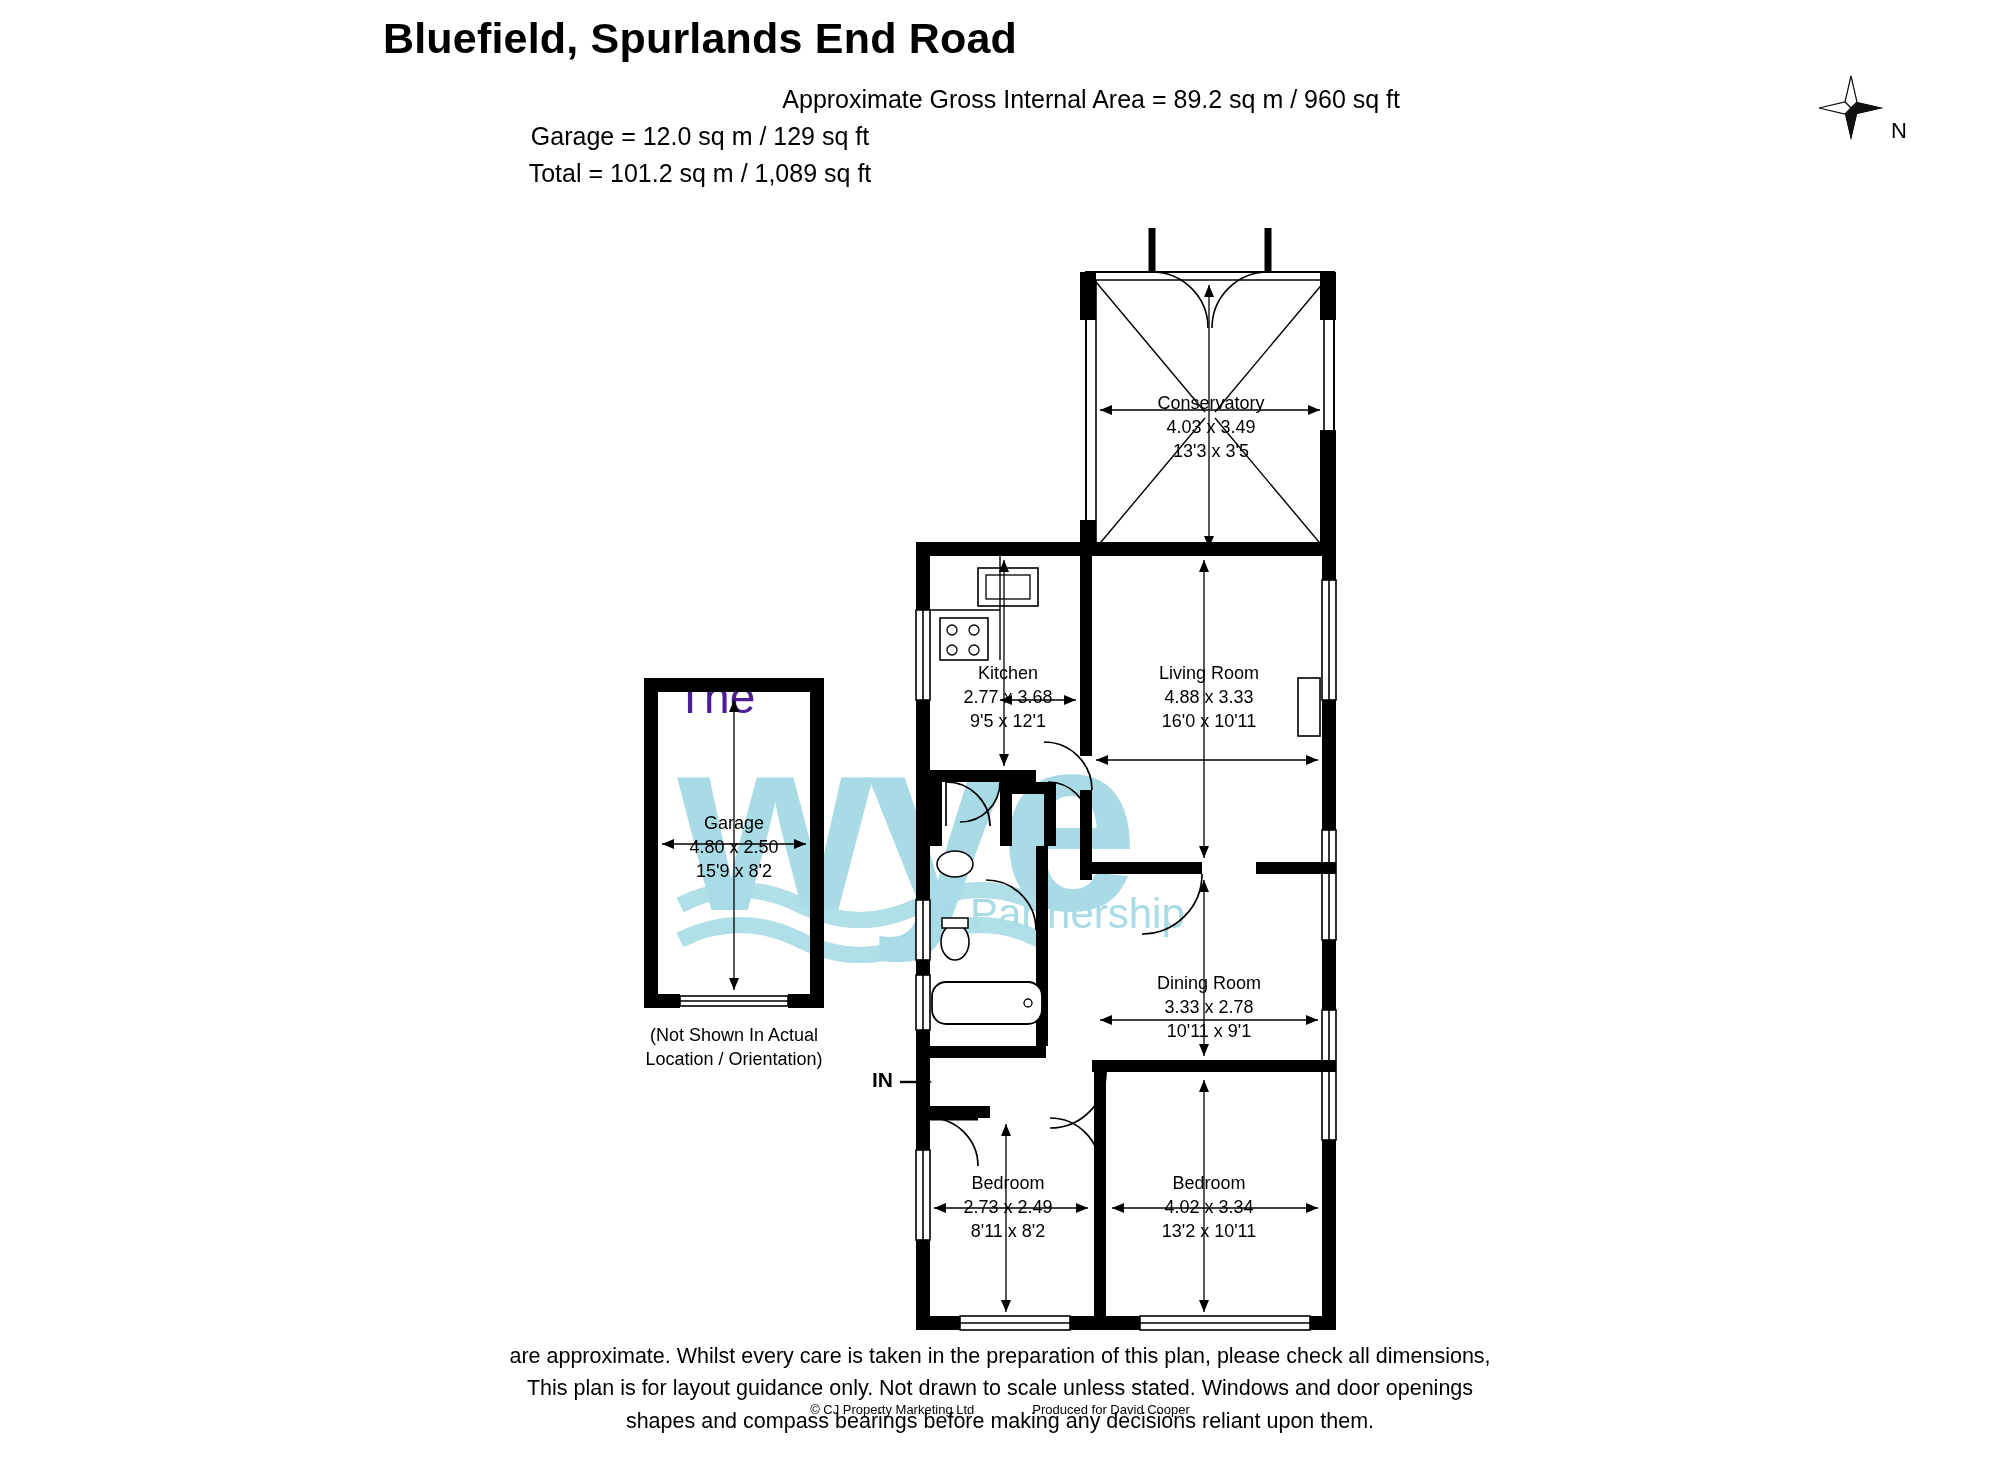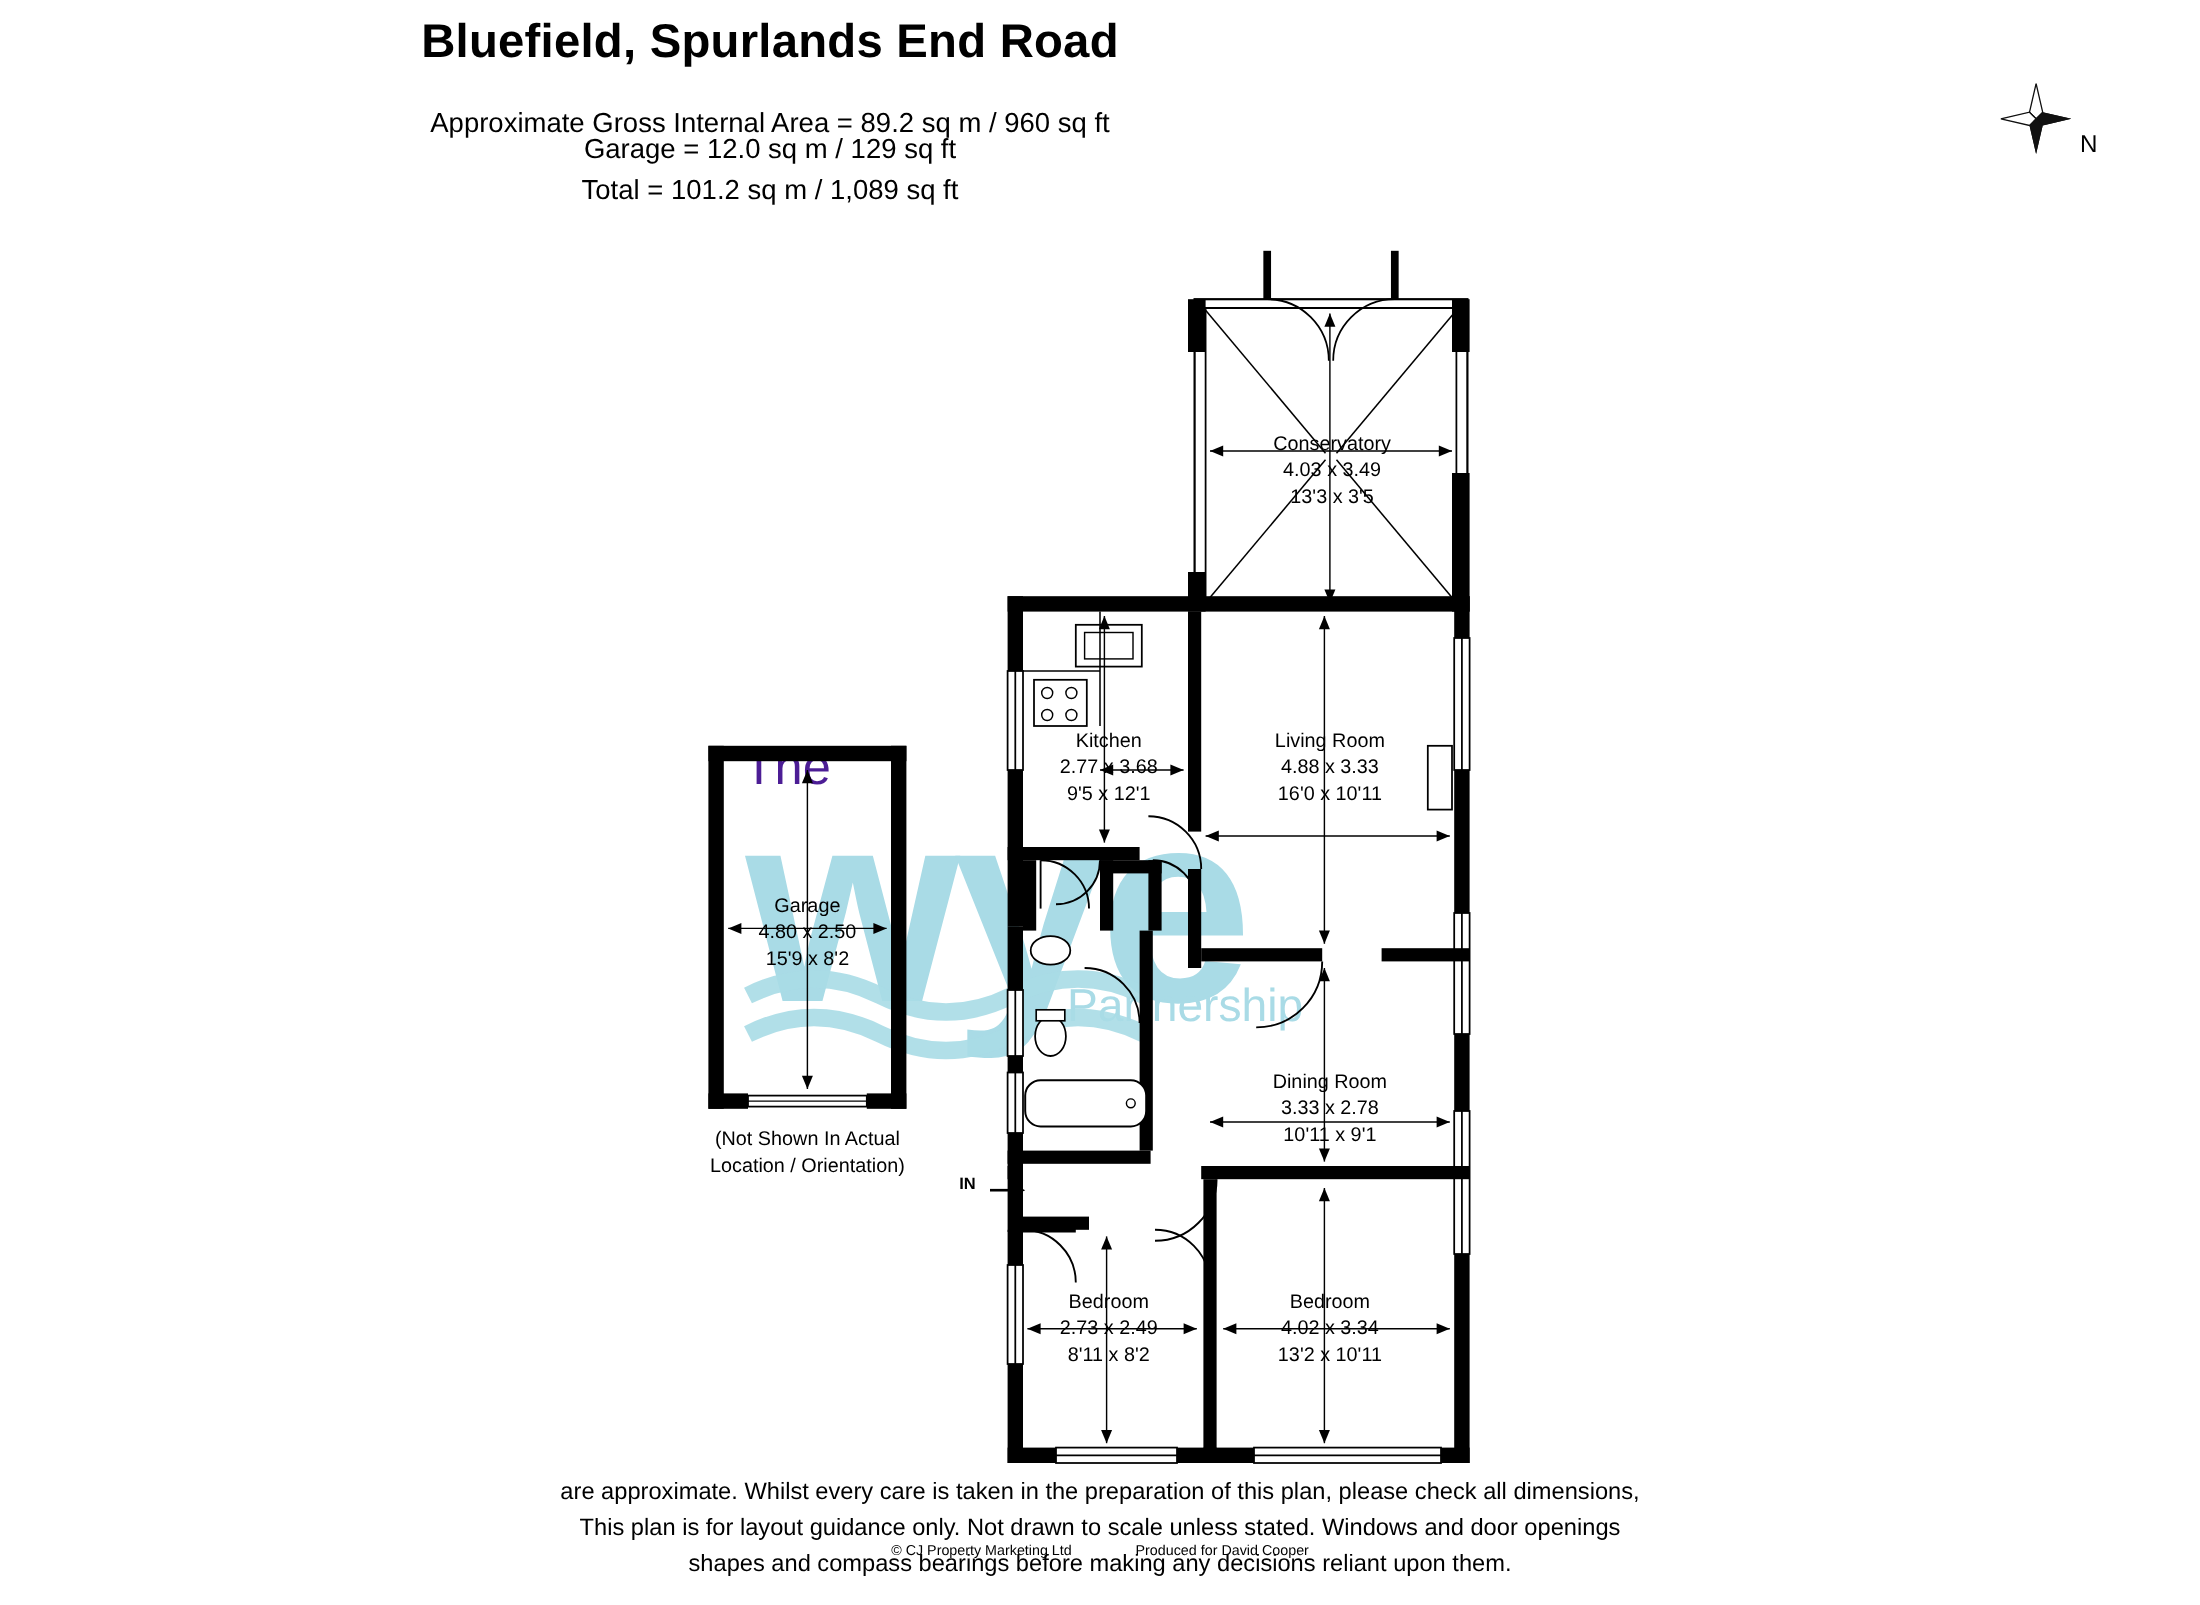--- a/index.html
+++ b/index.html
@@ -30,21 +30,21 @@
     font-weight: bold;
     letter-spacing: 0.2px;
   }
   .subtitle {
     position: absolute;
     left: 0;
     width: 1400px;
     text-align: center;
     font-size: 25px;
   }
-  .sub1 { top: 98px; }
+  .sub1 { top: 85px; text-align: right; }
   .sub2 { top: 122px; }
   .sub3 { top: 159px; }
 
   
   .compass {
     position: absolute;
     left: 1805px;
     top: 68px;
     width: 110px;
     height: 80px;
@@ -111,21 +111,21 @@
   .note {
     position: absolute;
     text-align: center;
     font-size: 18px;
     line-height: 1.35;
     white-space: nowrap;
   }
 
   .in-label {
     position: absolute;
-    font-size: 15px;
+    font-size: 21px;
     font-weight: bold;
   }
 
   
   .footer {
     position: absolute;
     left: 0;
     width: 2000px;
     text-align: center;
     font-size: 21.5px;

